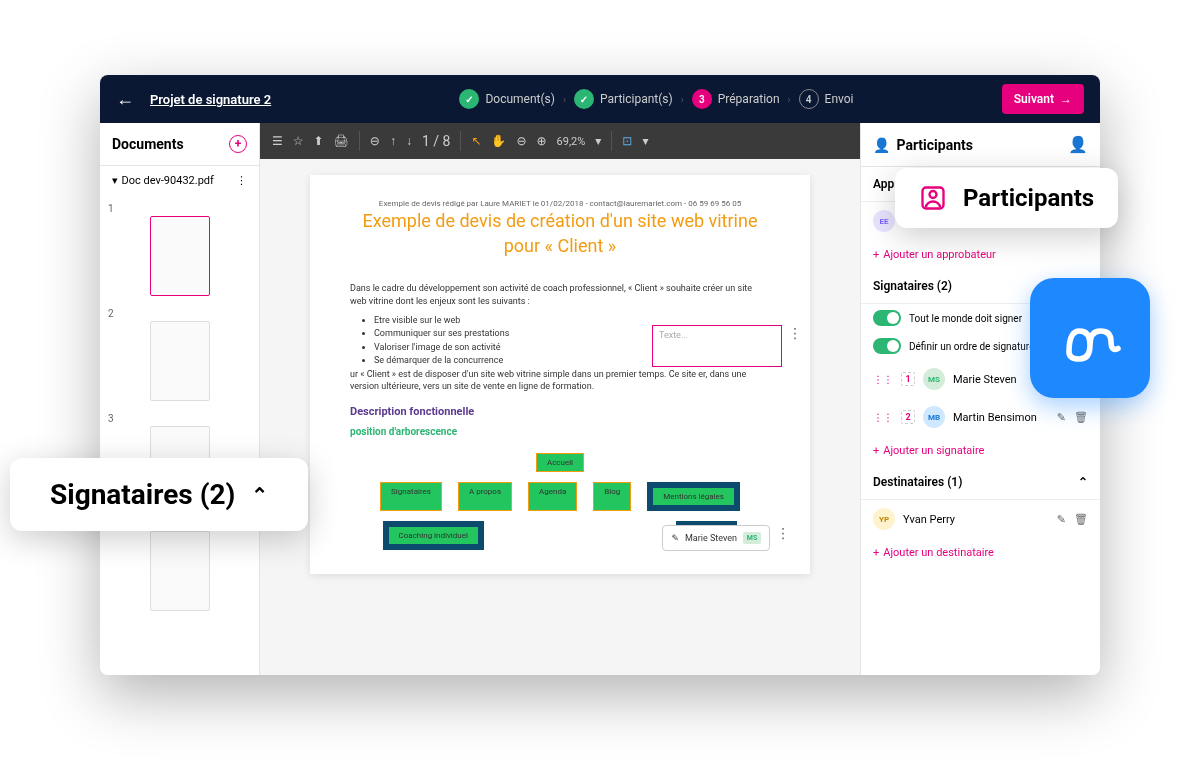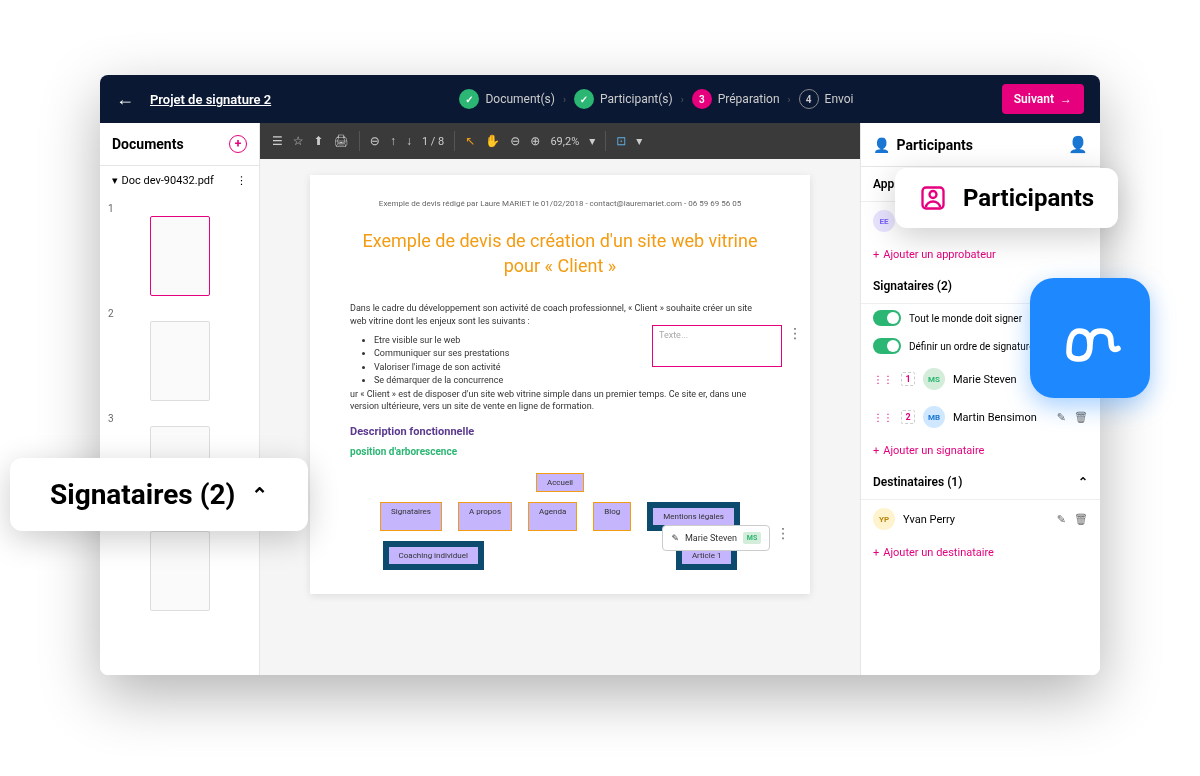--- a/index.html
+++ b/index.html
@@ -25,36 +25,36 @@
 .doc-item{padding:8px 12px;font-size:11px;display:flex;align-items:center;justify-content:space-between}
 .doc-name{display:flex;align-items:center;gap:4px}
 .thumbs{padding:8px;overflow-y:auto;flex:1}
 .thumb{margin-bottom:12px}
 .thumb-num{font-size:10px;color:#666;margin-bottom:2px}
 .thumb-page{width:60px;height:80px;border:1px solid #ddd;background:#fafafa;margin:0 auto;border-radius:2px}
 .thumb-page.active{border:1.5px solid #e6007e}
 .viewer{flex:1;background:#f5f5f5;display:flex;flex-direction:column}
 .toolbar{background:#3a3a3a;height:36px;display:flex;align-items:center;padding:0 12px;gap:10px;color:#ccc;font-size:12px}
 .toolbar-sep{width:1px;height:20px;background:#555}
-.page-info{color:#ccc;font-size:11px}
+.page-info{color:#ccc;font-size:14px}
 .zoom{color:#ccc;font-size:11px}
 .doc-page{background:#fff;margin:16px auto;width:500px;padding:24px 40px;font-size:10px;color:#333;position:relative;box-shadow:0 2px 8px rgba(0,0,0,0.1)}
-.doc-meta{text-align:center;font-size:8px;color:#666;margin-bottom:20px}
+.doc-meta{text-align:center;font-size:8px;color:#666;}
 .doc-title{text-align:center;color:#f39c12;font-size:18px;font-weight:400;margin-bottom:24px;line-height:1.4}
 .doc-h2{color:#5b3a8e;font-weight:700;font-size:11px;margin:12px 0 8px}
 .doc-h3{color:#2bb673;font-weight:700;font-size:10px;margin:8px 0 6px}
 .doc-p{font-size:9px;line-height:1.4;margin-bottom:6px}
 .doc-ul{padding-left:24px;font-size:9px;line-height:1.5}
 .text-field{position:absolute;right:28px;top:150px;width:130px;height:42px;border:1px solid #e6007e;background:#fff;padding:4px 6px;font-size:9px;color:#aaa}
 .text-field-menu{position:absolute;right:8px;top:150px;color:#666;cursor:pointer;font-size:14px}
 .sig-badge{position:absolute;right:40px;top:350px;border:1px solid #ccc;border-radius:4px;padding:6px 8px;display:flex;align-items:center;gap:6px;font-size:9px;background:#fff}
 .sig-badge-menu{position:absolute;right:20px;top:350px;color:#666;cursor:pointer;font-size:14px}
 .sig-av{width:18px;height:12px;background:#d4edda;color:#2bb673;font-size:7px;font-weight:700;display:flex;align-items:center;justify-content:center;border-radius:2px}
 .tree{display:flex;flex-direction:column;align-items:center;gap:10px;margin-top:16px}
-.tree-box{border:1px solid #f39c12;background:#c4b5fd;padding:4px 10px;font-size:8px}
+.tree-box{border:1px solid #f39c12;background:#22c55e;padding:4px 10px;font-size:8px}
 .tree-box.gray{border:6px solid #0c4a6e}
 .tree-row{display:flex;gap:16px}
 .participants-panel{width:240px;border-left:1px solid #e5e5e5;display:flex;flex-direction:column;background:#fff;overflow-y:auto}
 .part-header{padding:12px;display:flex;justify-content:space-between;align-items:center;border-bottom:1px solid #e5e5e5}
 .part-title{font-weight:700;font-size:14px;display:flex;align-items:center;gap:6px}
 .part-icon{color:#e6007e}
 .section-h{padding:10px 12px;font-size:12px;font-weight:600;display:flex;justify-content:space-between;align-items:center;border-bottom:1px solid #eee}
 .part-row{padding:8px 12px;display:flex;align-items:center;gap:8px;font-size:11px}
 .avatar{width:22px;height:22px;border-radius:50%;display:flex;align-items:center;justify-content:center;font-size:8px;font-weight:700}
 .avatar.ee{background:#e8e4ff;color:#7b61ff}

